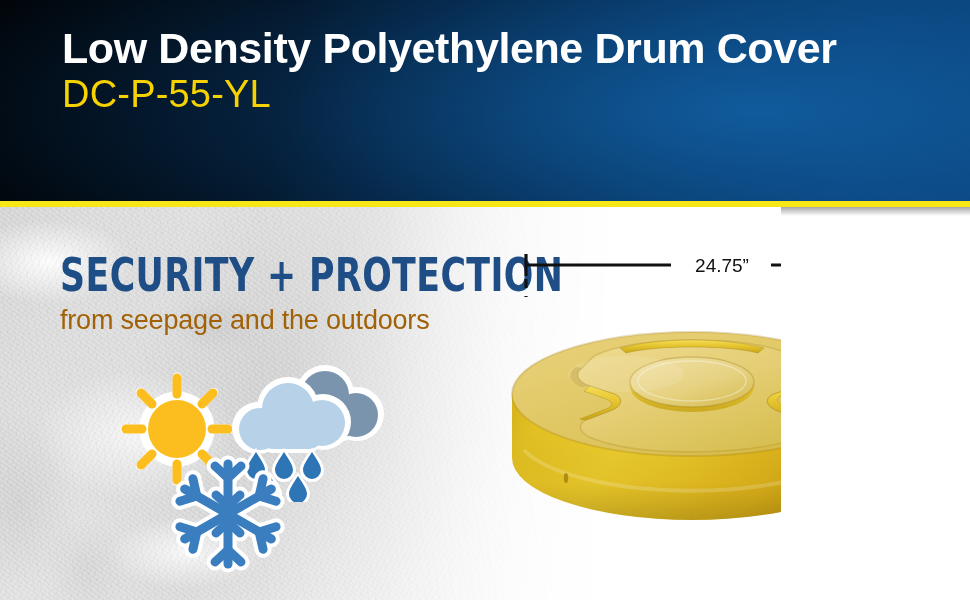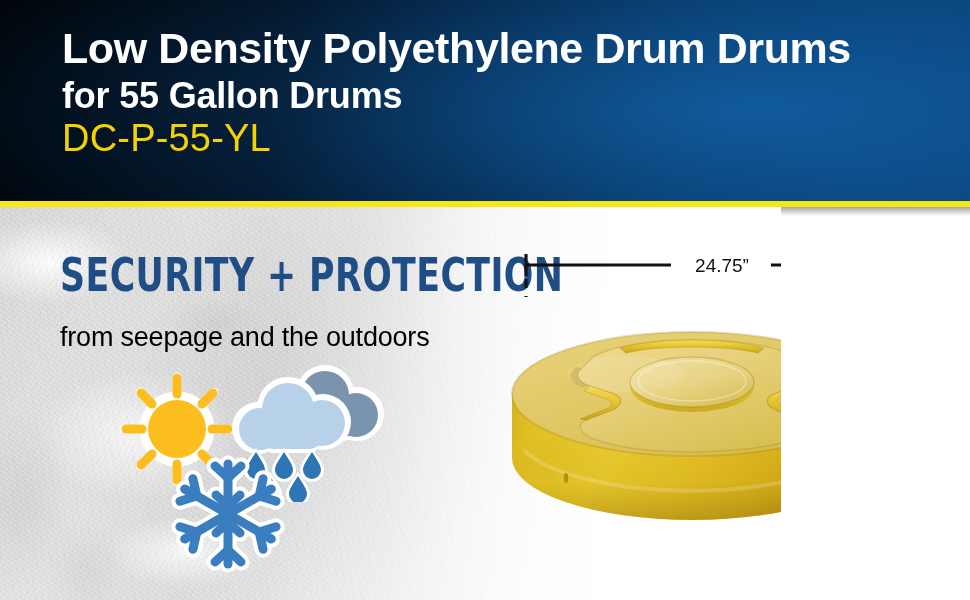--- a/index.html
+++ b/index.html
@@ -74,22 +74,22 @@
   #headline{
     position:absolute;left:60px;top:45px;
     color:#1f4e86;
     font-family:"Liberation Sans Narrow","DejaVu Sans Condensed","Liberation Sans",sans-serif;
     font-weight:bold;font-size:46px;line-height:46px;
     letter-spacing:0.5px;
     transform:scaleX(.84);transform-origin:left top;
     white-space:nowrap;
   }
   #subhead{
-    position:absolute;left:60px;top:114px;
-    color:#000000;font-size:27px;line-height:32px;font-weight:normal;
+    position:absolute;left:60px;top:97px;
+    color:#a16207;font-size:27px;line-height:32px;font-weight:normal;
     letter-spacing:-0.2px;white-space:nowrap;
   }
 
   
   #icons{position:absolute;left:110px;top:150px;width:280px;height:230px;}
   .icon-svg{position:absolute;}
   #sun-icon{left:5px;top:10px;}
   #rain-icon{left:118px;top:5px;}
   #snow-icon{left:58px;top:96px;}
 
@@ -103,22 +103,21 @@
   #dim-height{position:absolute;left:370px;top:150px;width:100px;height:110px;}
   #drum-svg{position:absolute;left:20px;top:55px;}
 </style>
 </head>
 <body>
 
 <div id="banner">
 
   <div id="header">
     <div id="header-inner">
-      <div class="title1">Low Density Polyethylene Drum Drums</div>
-      <div class="title2">for 55 Gallon Drums</div>
+      <div class="title1">Low Density Polyethylene Drum Cover</div>
       <div class="partno">DC-P-55-YL</div>
     </div>
   </div>
   <div id="yellow-rule"></div>
   <div id="rule-shadow"></div>
 
   <div id="body">
 
     <div id="concrete"></div>
     <div id="concrete-grain"></div>

